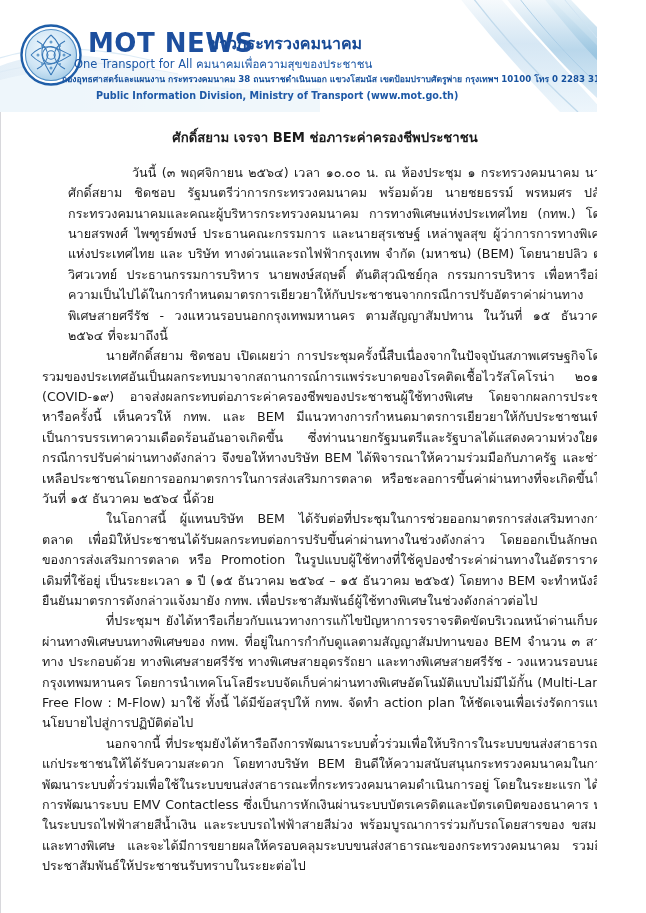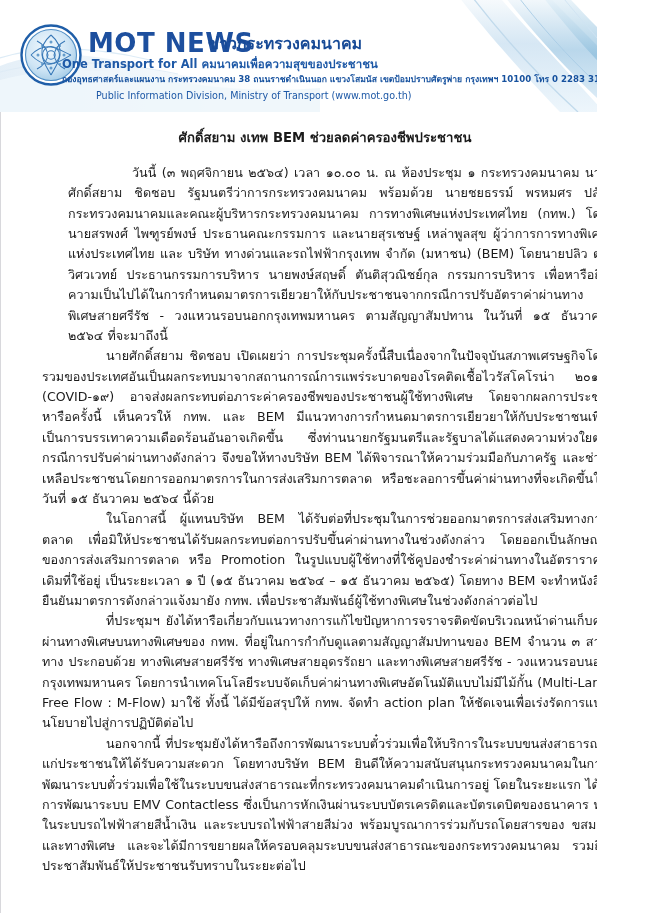--- a/index.html
+++ b/index.html
@@ -77,44 +77,44 @@
     left: 208px;
     top: 36px;
     font-size: 16px;
     font-weight: bold;
     color: #174a96;
     line-height: 1;
     white-space: nowrap;
   }
   .tagline {
     position: absolute;
-    left: 62px;
+    left: 74px;
     top: 59px;
     font-size: 11.5px;
-    font-weight: bold;
+    font-weight: normal;
     color: #1d58a6;
     line-height: 1;
     white-space: nowrap;
   }
   .addr-line {
     position: absolute;
     left: 62px;
     top: 75px;
     font-size: 8.6px;
     font-weight: bold;
     color: #16519e;
     line-height: 1;
     white-space: nowrap;
   }
   .pid-line {
     position: absolute;
     left: 96px;
     top: 91px;
     font-size: 9.6px;
-    font-weight: normal;
+    font-weight: bold;
     color: #1d58a6;
     line-height: 1;
     white-space: nowrap;
   }
 
   
   .doc-body {
     position: relative;
     padding: 0 38px 0 42px;
     box-sizing: border-box;
@@ -231,21 +231,21 @@
       <div class="mot-news">MOT NEWS</div>
       <div class="mot-news-th">ข่าวกระทรวงคมนาคม</div>
       <div class="tagline">One Transport for All คมนาคมเพื่อความสุขของประชาชน</div>
       <div class="addr-line">กองอุทธศาสตร์และแผนงาน กระทรวงคมนาคม 38 ถนนราชดำเนินนอก แขวงโสมนัส เขตป้อมปราบศัตรูพ่าย กรุงเทพฯ 10100 โทร 0 2283 3102 โทรสาร 0 281 4998</div>
       <div class="pid-line">Public Information Division, Ministry of Transport (www.mot.go.th)</div>
     </div>
   </div>
 
   <div class="doc-body">
 
-    <div class="headline">ศักดิ์สยาม งเทพ BEM ช่วยลดค่าครองชีพประชาชน</div>
+    <div class="headline">ศักดิ์สยาม เจรจา BEM ช่อภาระค่าครองชีพประชาชน</div>
 
     <p class="para para-first">วันนี้ (๓ พฤศจิกายน ๒๕๖๔) เวลา ๑๐.๐๐ น. ณ ห้องประชุม ๑ กระทรวงคมนาคม นายศักดิ์สยาม ชิดชอบ รัฐมนตรีว่าการกระทรวงคมนาคม พร้อมด้วย นายชยธรรม์ พรหมศร ปลัดกระทรวงคมนาคมและคณะผู้บริหารกระทรวงคมนาคม การทางพิเศษแห่งประเทศไทย (กทพ.) โดย นายสรพงศ์ ไพฑูรย์พงษ์ ประธานคณะกรรมการ และนายสุรเชษฐ์ เหล่าพูลสุข ผู้ว่าการการทางพิเศษแห่งประเทศไทย และ บริษัท ทางด่วนและรถไฟฟ้ากรุงเทพ จำกัด (มหาชน) (BEM) โดยนายปลิว ตรีวิศวเวทย์ ประธานกรรมการบริหาร นายพงษ์สฤษดิ์ ตันติสุวณิชย์กุล กรรมการบริหาร เพื่อหารือถึงความเป็นไปได้ในการกำหนดมาตรการเยียวยาให้กับประชาชนจากกรณีการปรับอัตราค่าผ่านทางพิเศษสายศรีรัช - วงแหวนรอบนอกกรุงเทพมหานคร ตามสัญญาสัมปทาน ในวันที่ ๑๕ ธันวาคม ๒๕๖๔ ที่จะมาถึงนี้</p>
 
     <p class="para">นายศักดิ์สยาม ชิดชอบ เปิดเผยว่า การประชุมครั้งนี้สืบเนื่องจากในปัจจุบันสภาพเศรษฐกิจโดยรวมของประเทศอันเป็นผลกระทบมาจากสถานการณ์การแพร่ระบาดของโรคติดเชื้อไวรัสโคโรน่า ๒๐๑๙ (COVID-๑๙) อาจส่งผลกระทบต่อภาระค่าครองชีพของประชาชนผู้ใช้ทางพิเศษ โดยจากผลการประชุมหารือครั้งนี้ เห็นควรให้ กทพ. และ BEM มีแนวทางการกำหนดมาตรการเยียวยาให้กับประชาชนเพื่อเป็นการบรรเทาความเดือดร้อนอันอาจเกิดขึ้น ซึ่งท่านนายกรัฐมนตรีและรัฐบาลได้แสดงความห่วงใยต่อกรณีการปรับค่าผ่านทางดังกล่าว จึงขอให้ทางบริษัท BEM ได้พิจารณาให้ความร่วมมือกับภาครัฐ และช่วยเหลือประชาชนโดยการออกมาตรการในการส่งเสริมการตลาด หรือชะลอการขึ้นค่าผ่านทางที่จะเกิดขึ้นในวันที่ ๑๕ ธันวาคม ๒๕๖๔ นี้ด้วย</p>
 
     <p class="para">ในโอกาสนี้ ผู้แทนบริษัท BEM ได้รับต่อที่ประชุมในการช่วยออกมาตรการส่งเสริมทางการตลาด เพื่อมิให้ประชาชนได้รับผลกระทบต่อการปรับขึ้นค่าผ่านทางในช่วงดังกล่าว โดยออกเป็นลักษณะของการส่งเสริมการตลาด หรือ Promotion ในรูปแบบผู้ใช้ทางที่ใช้คูปองชำระค่าผ่านทางในอัตราราคาเดิมที่ใช้อยู่ เป็นระยะเวลา ๑ ปี (๑๕ ธันวาคม ๒๕๖๔ – ๑๕ ธันวาคม ๒๕๖๕) โดยทาง BEM จะทำหนังสือยืนยันมาตรการดังกล่าวแจ้งมายัง กทพ. เพื่อประชาสัมพันธ์ผู้ใช้ทางพิเศษในช่วงดังกล่าวต่อไป</p>
 
     <p class="para">ที่ประชุมฯ ยังได้หารือเกี่ยวกับแนวทางการแก้ไขปัญหาการจราจรติดขัดบริเวณหน้าด่านเก็บค่าผ่านทางพิเศษบนทางพิเศษของ กทพ. ที่อยู่ในการกำกับดูแลตามสัญญาสัมปทานของ BEM จำนวน ๓ สายทาง ประกอบด้วย ทางพิเศษสายศรีรัช ทางพิเศษสายอุดรรัถยา และทางพิเศษสายศรีรัช - วงแหวนรอบนอกกรุงเทพมหานคร โดยการนำเทคโนโลยีระบบจัดเก็บค่าผ่านทางพิเศษอัตโนมัติแบบไม่มีไม้กั้น (Multi-Lane Free Flow : M-Flow) มาใช้ ทั้งนี้ ได้มีข้อสรุปให้ กทพ. จัดทำ action plan ให้ชัดเจนเพื่อเร่งรัดการแปรนโยบายไปสู่การปฏิบัติต่อไป</p>
 
     <p class="para">นอกจากนี้ ที่ประชุมยังได้หารือถึงการพัฒนาระบบตั๋วร่วมเพื่อให้บริการในระบบขนส่งสาธารณะแก่ประชาชนให้ได้รับความสะดวก โดยทางบริษัท BEM ยินดีให้ความสนับสนุนกระทรวงคมนาคมในการพัฒนาระบบตั๋วร่วมเพื่อใช้ในระบบขนส่งสาธารณะที่กระทรวงคมนาคมดำเนินการอยู่ โดยในระยะแรก ได้มีการพัฒนาระบบ EMV Contactless ซึ่งเป็นการหักเงินผ่านระบบบัตรเครดิตและบัตรเดบิตของธนาคาร ทั้งในระบบรถไฟฟ้าสายสีน้ำเงิน และระบบรถไฟฟ้าสายสีม่วง พร้อมบูรณาการร่วมกับรถโดยสารของ ขสมก. และทางพิเศษ และจะได้มีการขยายผลให้ครอบคลุมระบบขนส่งสาธารณะของกระทรวงคมนาคม รวมถึงประชาสัมพันธ์ให้ประชาชนรับทราบในระยะต่อไป</p>

